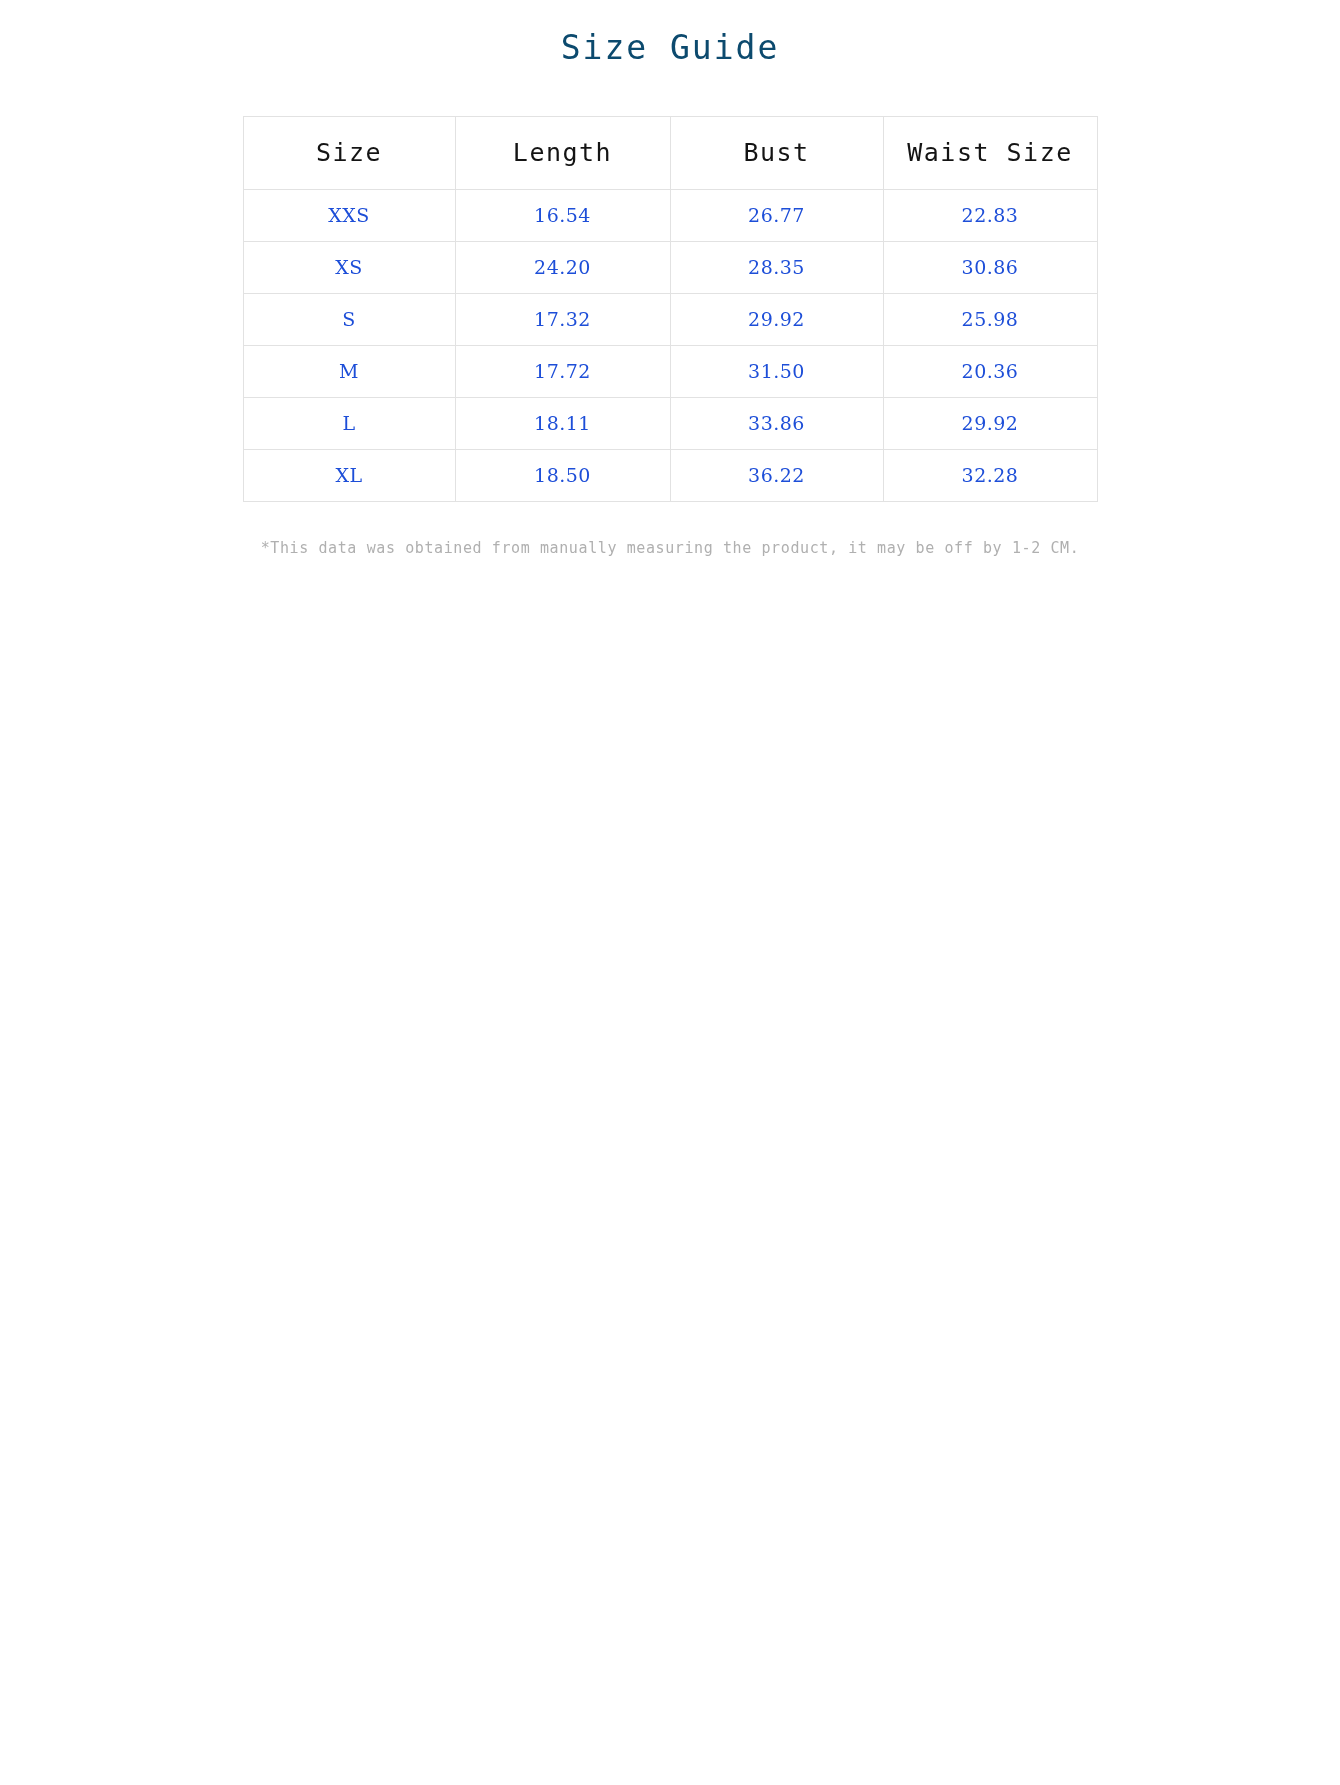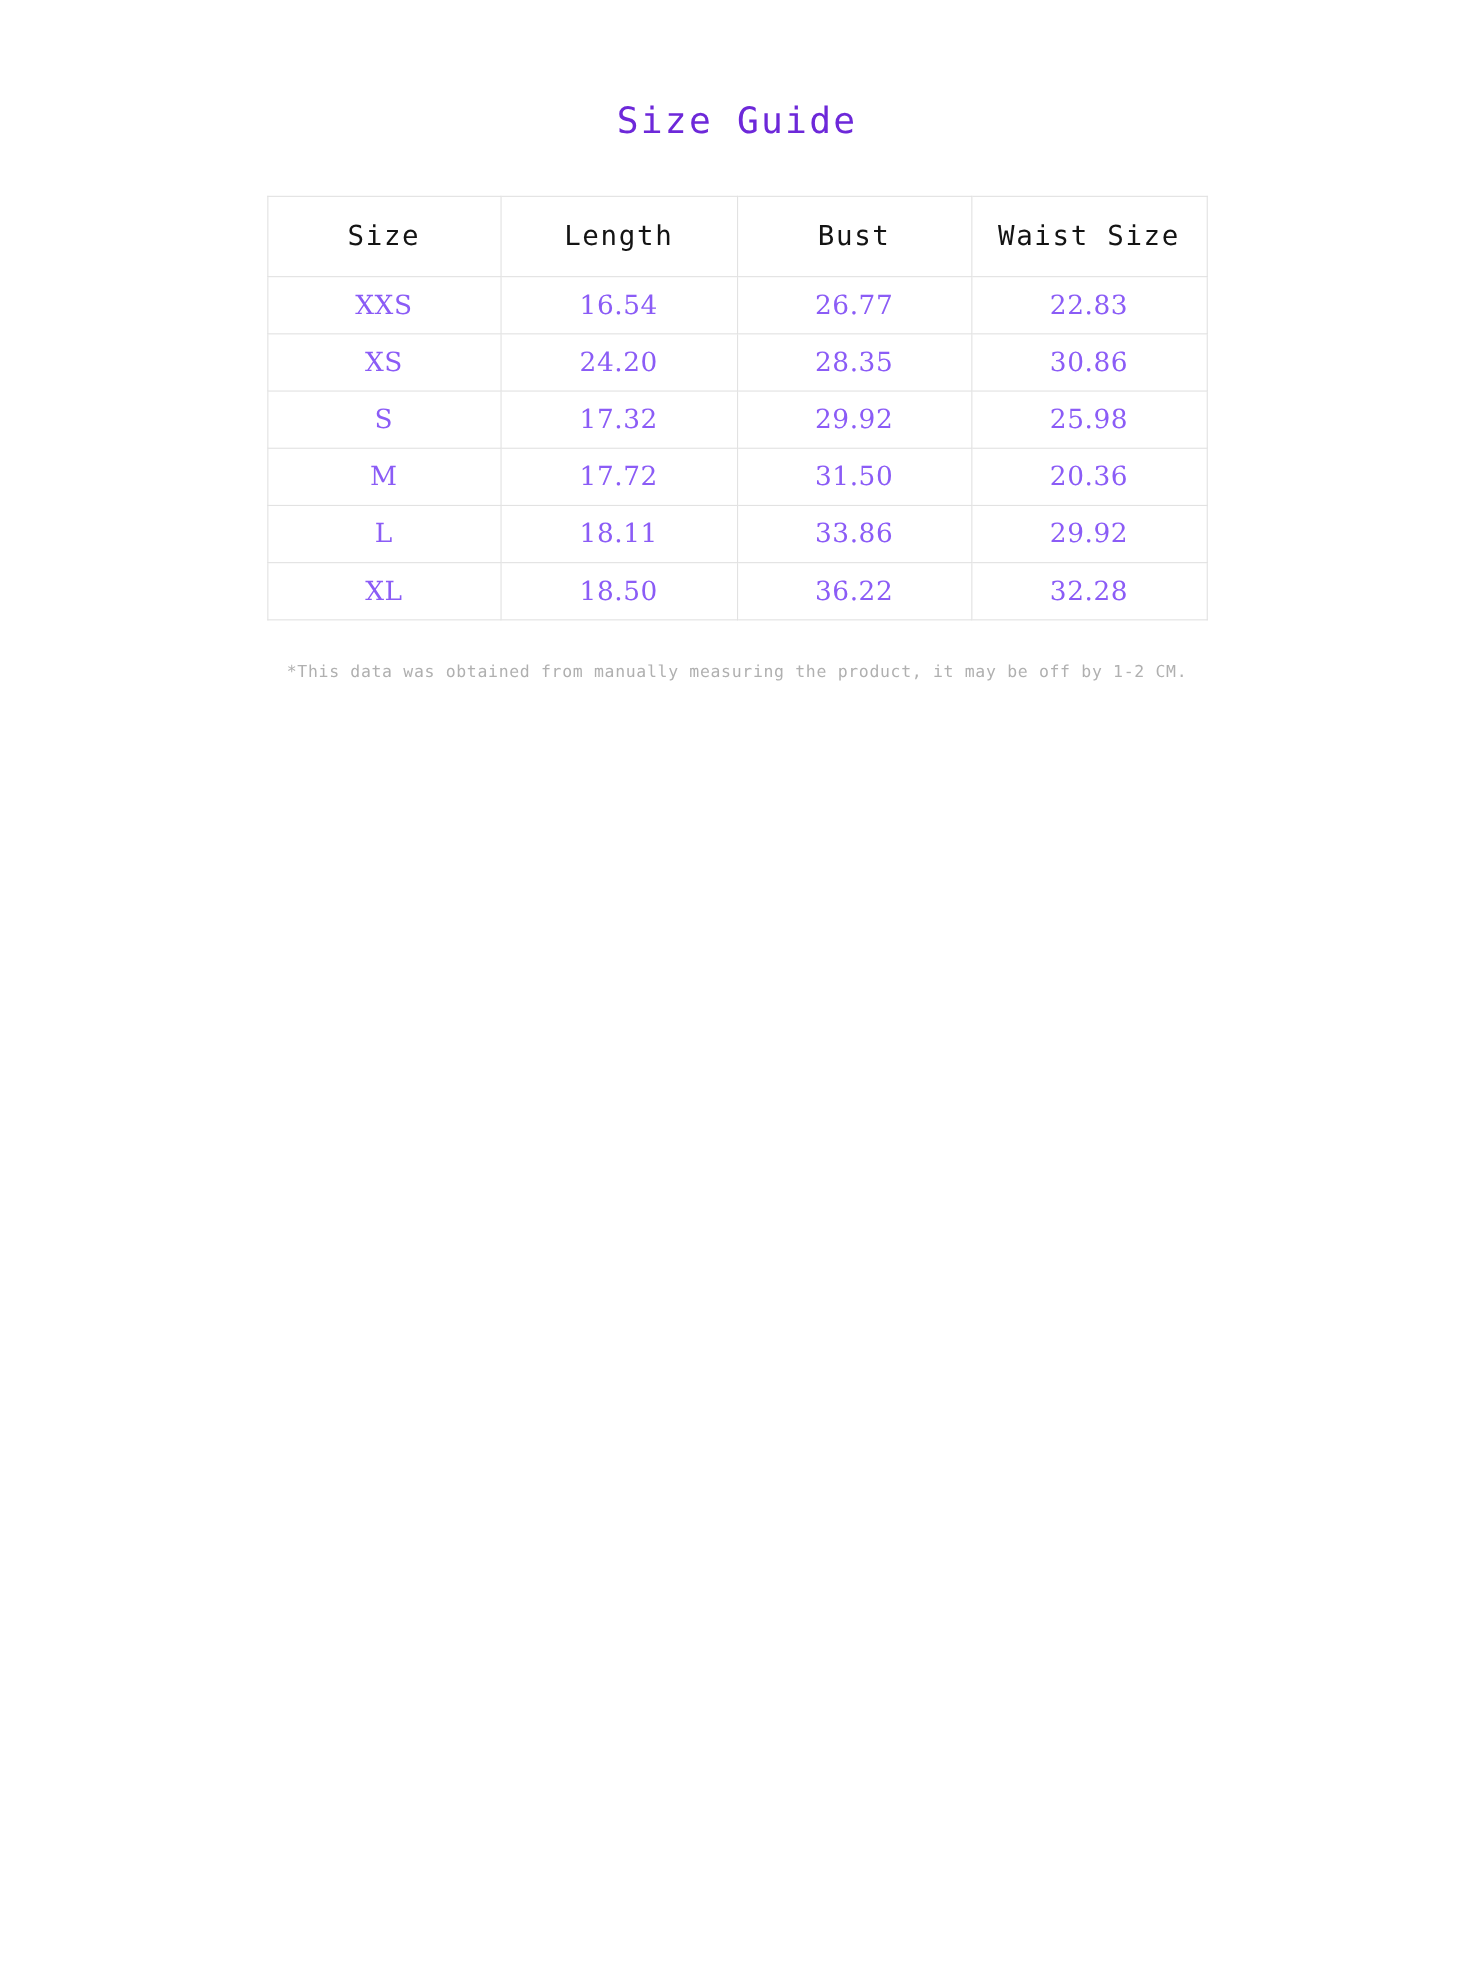--- a/index.html
+++ b/index.html
@@ -20,24 +20,24 @@
     width: 1340px;
     height: 1785px;
     position: relative;
   }
 
   .title {
     text-align: center;
     font-family: "DejaVu Sans Mono", monospace;
     font-size: 33px;
     font-weight: 400;
-    color: #6d28d9;
+    color: #0c4a6e;
     letter-spacing: 2px;
     margin: 0;
-    padding-top: 90px;
+    padding-top: 28px;
     line-height: 1.2;
   }
 
   .table-wrap {
     margin: 16px auto;
     padding-top: 32px;
     width: 982px;
   }
 
   table.size-table {
@@ -59,22 +59,22 @@
   table.size-table thead th {
     height: 73px;
     font-family: "DejaVu Sans Mono", monospace;
     font-size: 25px;
     letter-spacing: 1.5px;
     color: #141414;
   }
 
   table.size-table tbody td {
     height: 52px;
-    font-size: 24px;
-    color: #8b5cf6;
+    font-size: 19px;
+    color: #1d4ed8;
     letter-spacing: 0.5px;
   }
 
   table.size-table tbody td.size-cell {
     font-family: "DejaVu Serif", serif;
     font-weight: 400;
   }
 
   table.size-table tbody td.num-cell {
     font-family: "DejaVu Serif", serif;

